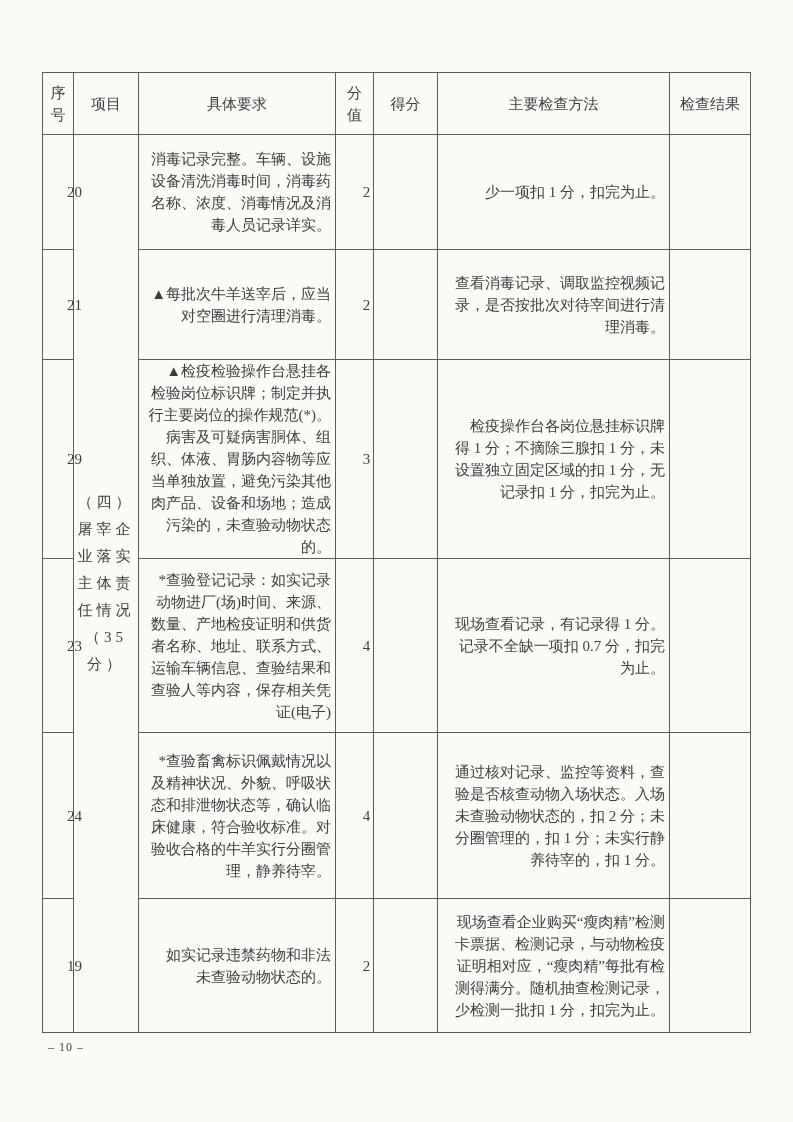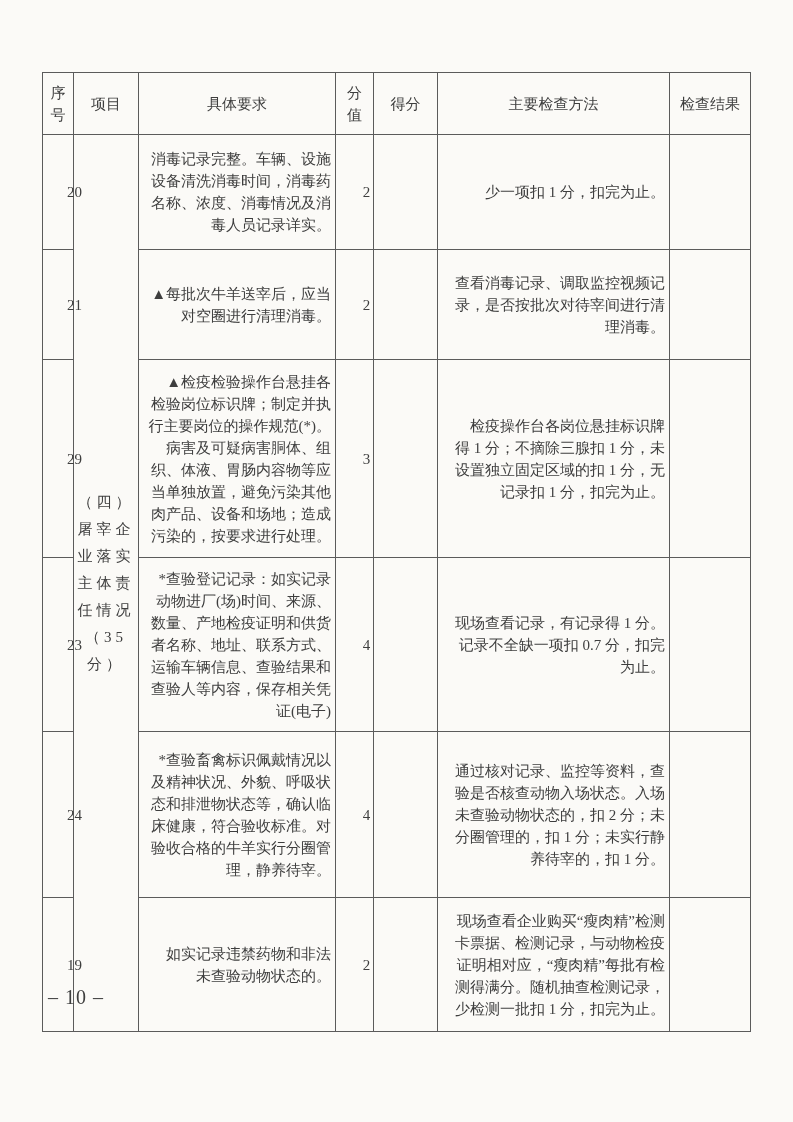--- a/index.html
+++ b/index.html
@@ -56,22 +56,22 @@
   }
   td.c-category{text-align:center;}
   td.c-category .txt{
     white-space:pre-line;
     display:inline-block;
     text-align:center;
     letter-spacing:4px;
     line-height:27px;
   }
   .footer{
-    position:absolute;left:48px;top:986px;
-    font-size:20px;letter-spacing:1px;
+    position:absolute;left:48px;top:1040px;
+    font-size:12px;letter-spacing:1px;
     color:var(--ink);
   }
 </style>
 </head>
 <body>
 
 <div class="page">
   <table class="audit-table">
     <colgroup>
       <col style="width:31px">
@@ -136,21 +136,21 @@
         <tr>
           <td class="c-seq">29</td>
           <td class="c-req">
             <div class="txt">▲检疫检验操作台悬挂各
 检验岗位标识牌；制定并执
 行主要岗位的操作规范(*)。
 病害及可疑病害胴体、组
 织、体液、胃肠内容物等应
 当单独放置，避免污染其他
 肉产品、设备和场地；造成
-污染的，按要求进行处理。</div>
+污染的，未查验动物状态的。</div>
           </td>
           <td class="c-score">3</td>
           <td class="c-earned"></td>
           <td class="c-method">
             <div class="txt">检疫操作台各岗位悬挂标识牌
 得 1 分；不摘除三腺扣 1 分，未
 设置独立固定区域的扣 1 分，无
 记录扣 1 分，扣完为止。</div>
           </td>
           <td class="c-result"></td>

